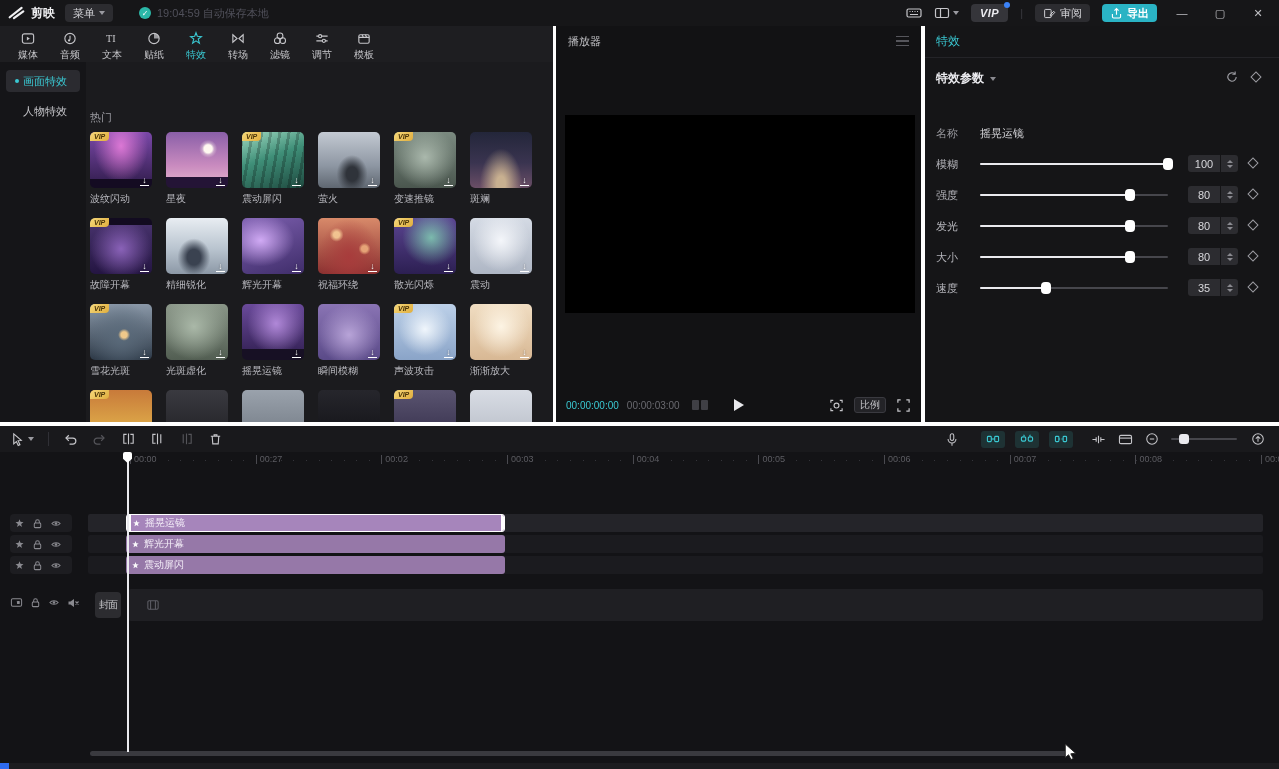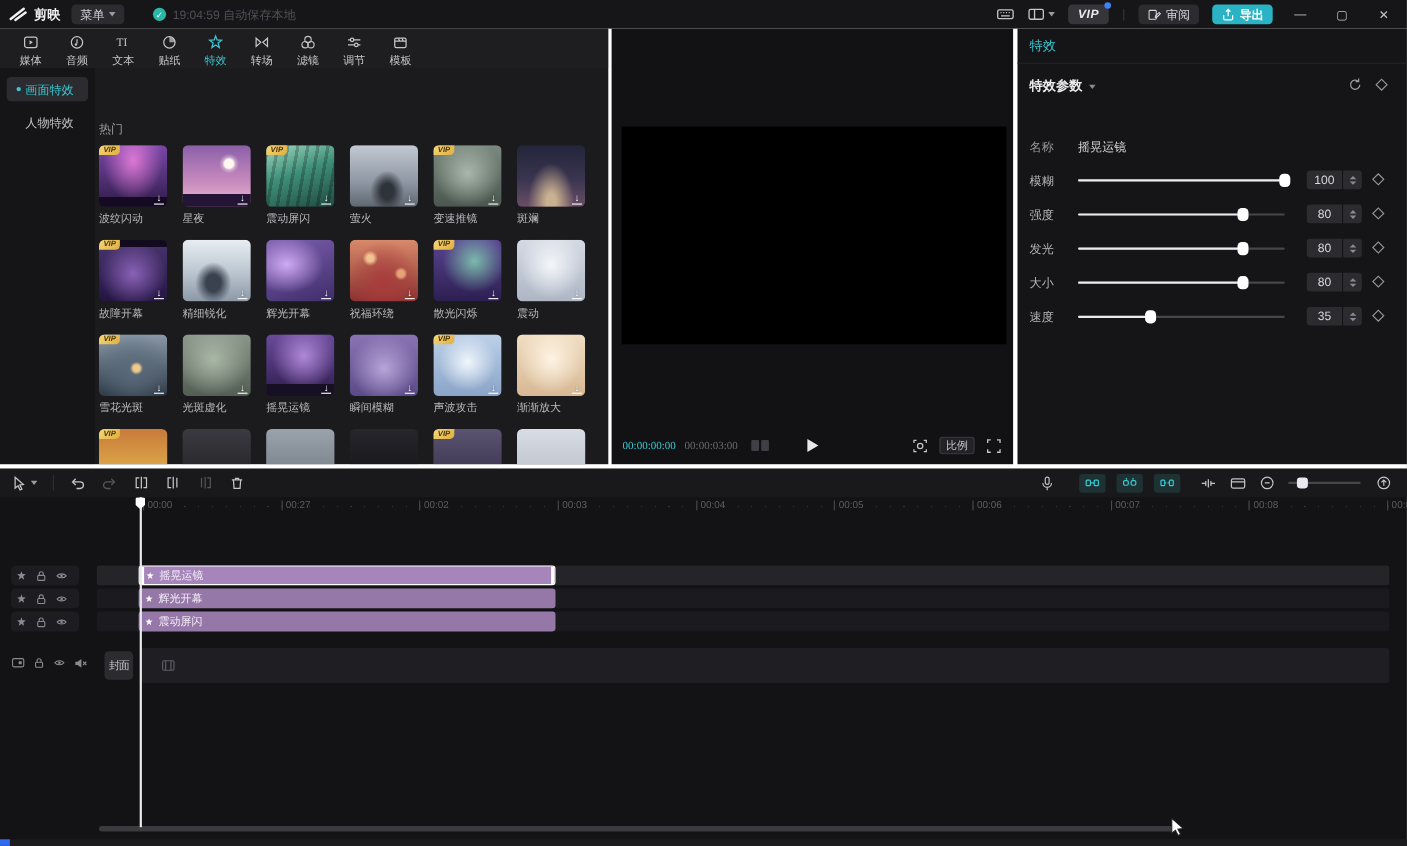--- a/index.html
+++ b/index.html
@@ -45,21 +45,21 @@
              font-size:7px;font-weight:bold;font-style:italic;padding:1px 4px;border-radius:4px 0 4px 0;}
   .dl-ic{position:absolute;right:3px;bottom:2px;width:9px;color:#fff;font-size:9px;line-height:9px;text-align:center;
          border-bottom:1.3px solid #fff;text-shadow:0 0 2px rgba(0,0,0,.7);}
   .card-label{margin-top:4px;color:#b9b9bf;font-size:10px;white-space:nowrap;overflow:hidden;}
   
   #player-head{left:0;top:0;width:365px;height:30px;display:flex;align-items:center;justify-content:space-between;padding:0 12px;color:#c0c0c4;}
   .hamb{display:flex;flex-direction:column;gap:3px;}
   .hamb i{display:block;width:13px;height:1.5px;background:#56565c;}
   #canvas{left:9px;top:89px;width:350px;height:198px;background:#000;}
   #player-ctl{left:0;bottom:6px;width:365px;height:22px;display:flex;align-items:center;padding:0 10px;}
-  .mono{font-family:Liberation Serif, serif;font-size:10px;}
+  .mono{font-family:Liberation Sans, sans-serif;font-size:10px;}
   #play-btn{position:absolute;left:50%;transform:translateX(-50%);width:0;height:0;
             border-top:6px solid transparent;border-bottom:6px solid transparent;border-left:10px solid #e8e8ec;}
   .ratio-btn{height:16px;border:1px solid #3a3a40;background:#232327;border-radius:3px;padding:0 5px;color:#c4c4c8;font-size:10px;display:flex;align-items:center;}
   .quality-ic{display:flex;gap:2px;}
   .quality-ic i{display:block;width:7px;height:10px;background:#3f3f45;border-radius:1px;}
   
   #insp-head{left:0;top:0;width:354px;height:32px;border-bottom:1px solid #242428;display:flex;align-items:center;padding:0 11px;color:#3ac8d2;font-size:12px;}
   #insp-params{left:11px;top:44px;display:flex;align-items:center;gap:6px;color:#ececf0;font-size:12px;font-weight:bold;}
   #insp-name-row{left:11px;top:100px;display:flex;gap:22px;}
   #sliders{left:0;top:122px;width:354px;}
@@ -390,20 +390,28 @@
           </div>
           <div class="card">
             <div class="thumb" style="background: linear-gradient(rgb(216, 220, 228), rgb(180, 186, 196));"></div>
             <div class="card-label"></div>
           </div>
         </div>
     </div>
   </div>
 
   <div id="player-panel" class="abs">
+    <div id="player-head" class="abs">
+      <span>播放器</span>
+      <span class="hamb">
+          <i></i>
+          <i></i>
+          <i></i>
+        </span>
+    </div>
     <div id="canvas" class="abs"></div>
     <div id="player-ctl" class="abs">
       <span class="mono" style="color:#3ac8d2;">00:00:00:00</span>
       <span class="mono" style="color:#6a6a70;margin-left:8px;">00:00:03:00</span>
       <span class="quality-ic" style="margin-left:12px;">
           <i></i>
           <i></i>
         </span>
       <span id="play-btn"></span>
       <span class="row" style="margin-left:auto;gap:10px;">

